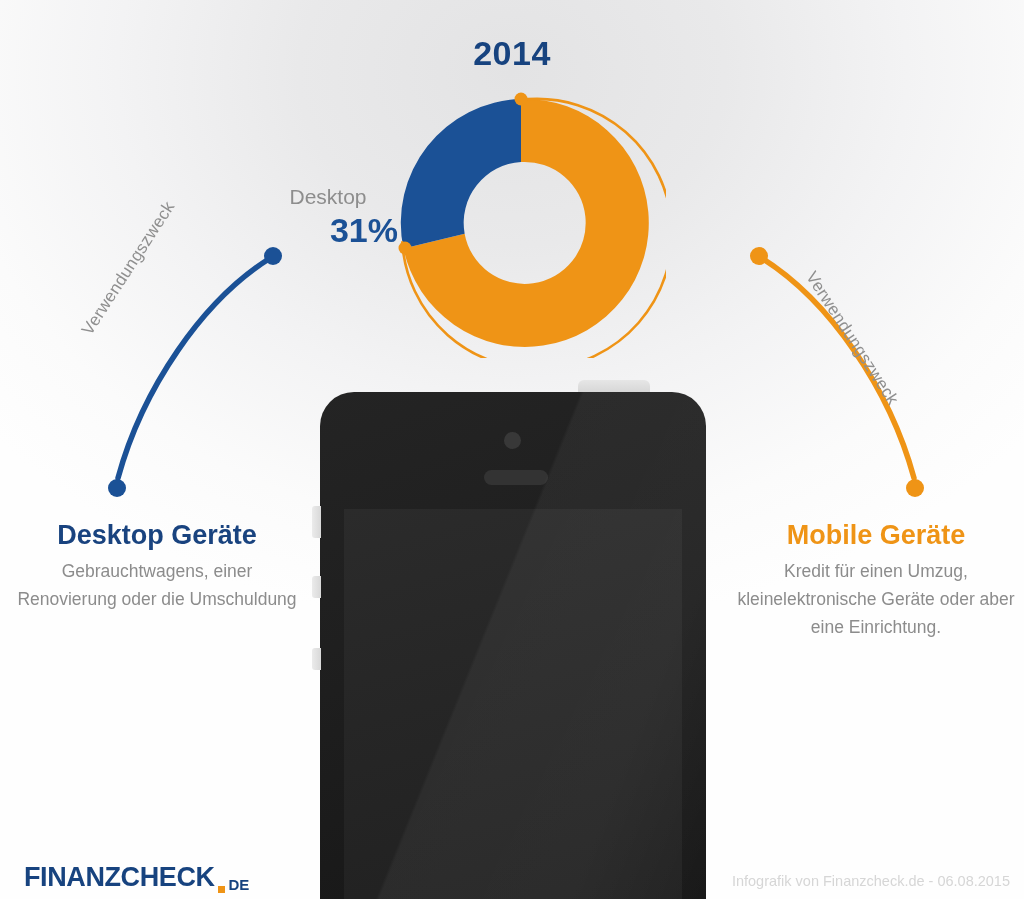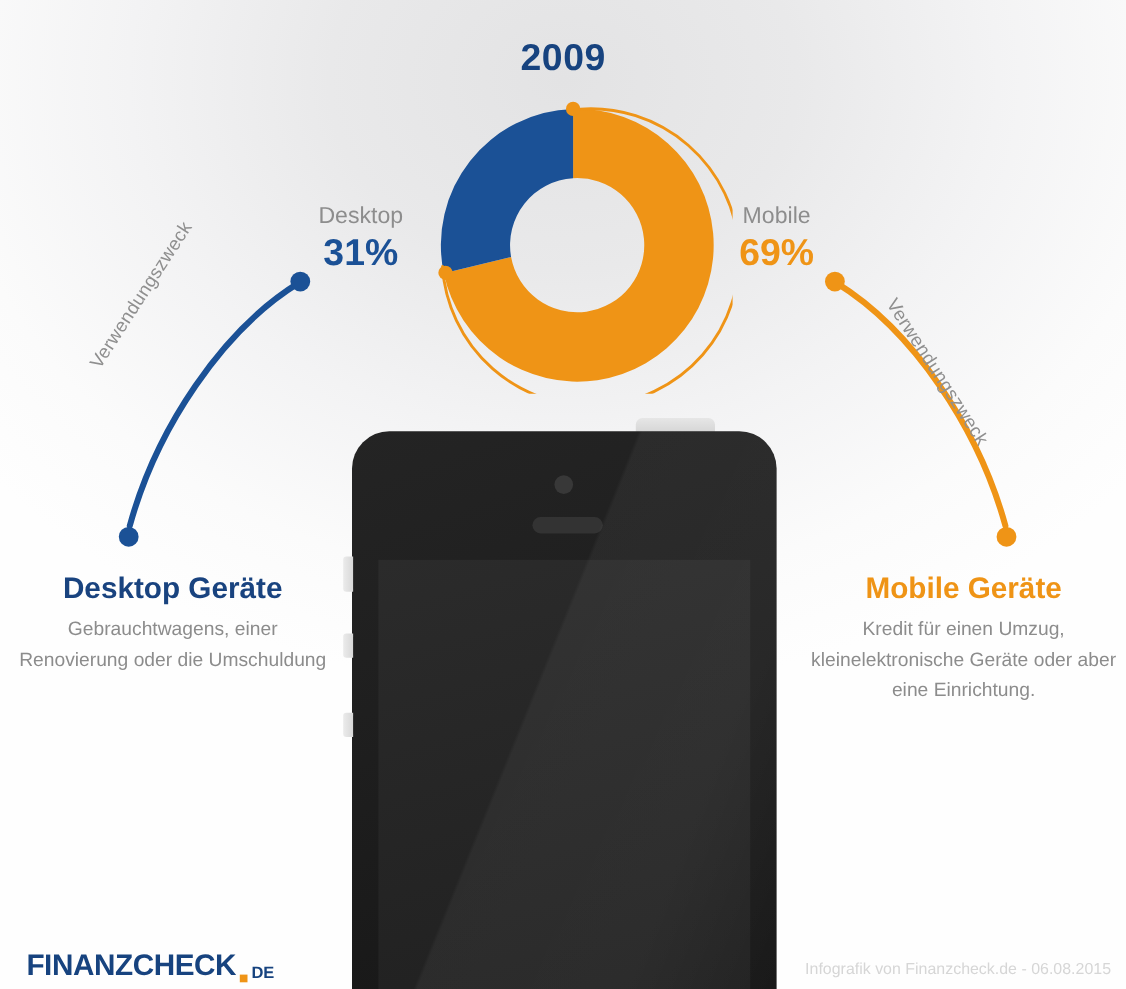--- a/index.html
+++ b/index.html
@@ -57,20 +57,21 @@
     font-size: 21px;
     color: #8d8d8d;
     line-height: 26px;
     white-space: nowrap;
   }
   .callout .cat-value {
     font-size: 34px;
     font-weight: bold;
     line-height: 40px;
     white-space: nowrap;
+    text-align: right;
   }
   .callout-left { left: 258px; top: 172px; width: 140px; }
   .callout-left .cat-value { color: #1b5196; }
   .callout-right { left: 636px; top: 172px; width: 140px; }
   .callout-right .cat-value { color: #ef9416; }
 
   
   .connector {
     position: absolute;
     top: 240px;
@@ -236,45 +237,41 @@
     font-size: 14.5px;
     color: #d6d6d6;
     white-space: nowrap;
   }
 </style>
 </head>
 <body>
 
 <div id="canvas">
 
-  <div class="year-title">2009</div>
+  <div class="year-title">2014</div>
 
   <div class="donut-wrap">
     <svg class="donut-svg" width="290" height="280" viewBox="0 0 290 280">
 
       <path d="M 145 21 A 124 124 0 1 1 27.44 170.42 L 88.64 155.67 A 61 61 0 1 0 145 84 Z" fill="#ef9416"></path>
 
       <path d="M 27.44 170.42 A 124 124 0 0 1 145 21 L 145 84 A 61 61 0 0 0 88.64 155.67 Z" fill="#1b5196"></path>
 
       <path d="M 145 21 A 135 135 0 1 1 27.44 170.42" fill="none" stroke="#ef9416" stroke-width="2.6" stroke-linecap="round" transform="rotate(3 145 145)"></path>
 
       <circle cx="145" cy="21" r="6.5" fill="#ef9416"></circle>
       <circle cx="29" cy="170" r="6.5" fill="#ef9416"></circle>
     </svg>
   </div>
 
   <div class="callout callout-left">
     <div class="cat-label">Desktop</div>
     <div class="cat-value">31%</div>
   </div>
 
-  <div class="callout callout-right">
-    <div class="cat-label">Mobile</div>
-    <div class="cat-value">69%</div>
-  </div>
 
   <svg class="connector connector-left" viewBox="0 0 230 275">
     <path d="M 200 17 C 130 60 70 150 46 238" fill="none" stroke="#1b5196" stroke-width="5.5" stroke-linecap="round"></path>
     <circle cx="201" cy="16" r="9" fill="#1b5196"></circle>
     <circle cx="45" cy="248" r="9" fill="#1b5196"></circle>
   </svg>
   <div class="conn-word conn-word-left">Verwendungszweck</div>
 
   <svg class="connector connector-right" viewBox="0 0 230 275">
     <path d="M 22 17 C 92 60 152 150 176 238" fill="none" stroke="#ef9416" stroke-width="5.5" stroke-linecap="round"></path>

